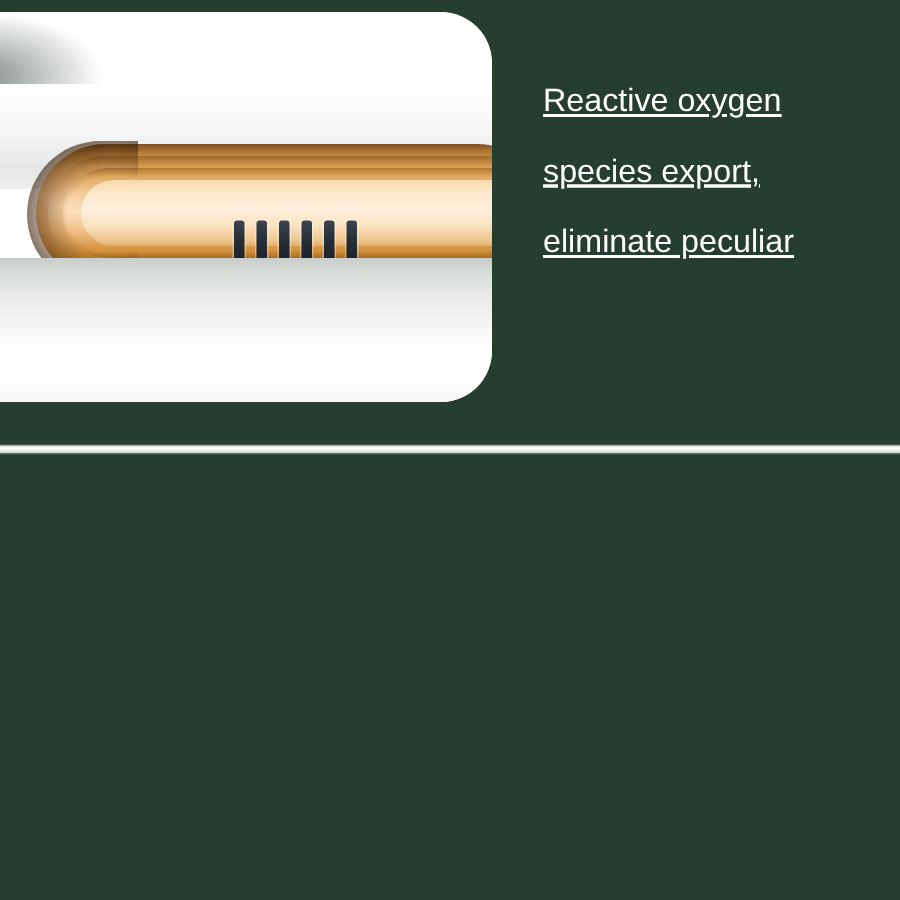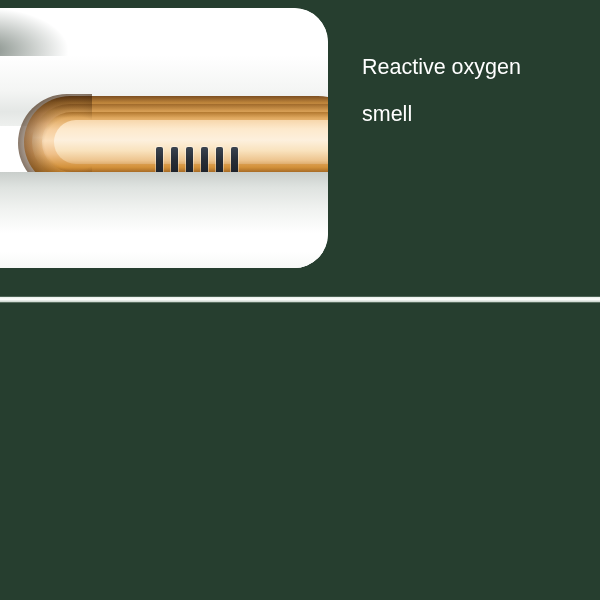--- a/index.html
+++ b/index.html
@@ -1,15 +1,15 @@
 <!DOCTYPE html>
 <html><head>
 <meta charset="utf-8">
 <style>
-  * { margin:0; padding:0; box-sizing:border-box; }
+  * { margin:0; padding:0; box-sizing:border-box;text-decoration:underline; }
   html, body {
     width:600px; height:600px;
     font-family:"Liberation Sans", sans-serif;
     overflow:hidden;
   }
   body { background:#263e2f; position:relative; }
 
   
   .panel { position:absolute; }
 
@@ -149,21 +149,22 @@
       <div class="vent" style="left:75px"></div>
     </div>
 
     <div id="top-shell-lo">
       <div id="top-shell-lo-edge"></div>
     </div>
   </div>
 
   <div class="copy" id="copy-top">
     <div class="line">Reactive oxygen</div>
-    <div class="line">smell</div>
+    <div class="line">species export,</div>
+    <div class="line">eliminate peculiar</div>
   </div>
 
 </section>
 
 <div id="divider">
   <div class="bar bar-line-top"></div>
   <div class="bar bar-main"></div>
   <div class="bar bar-line-bot"></div>
 </div>
 

